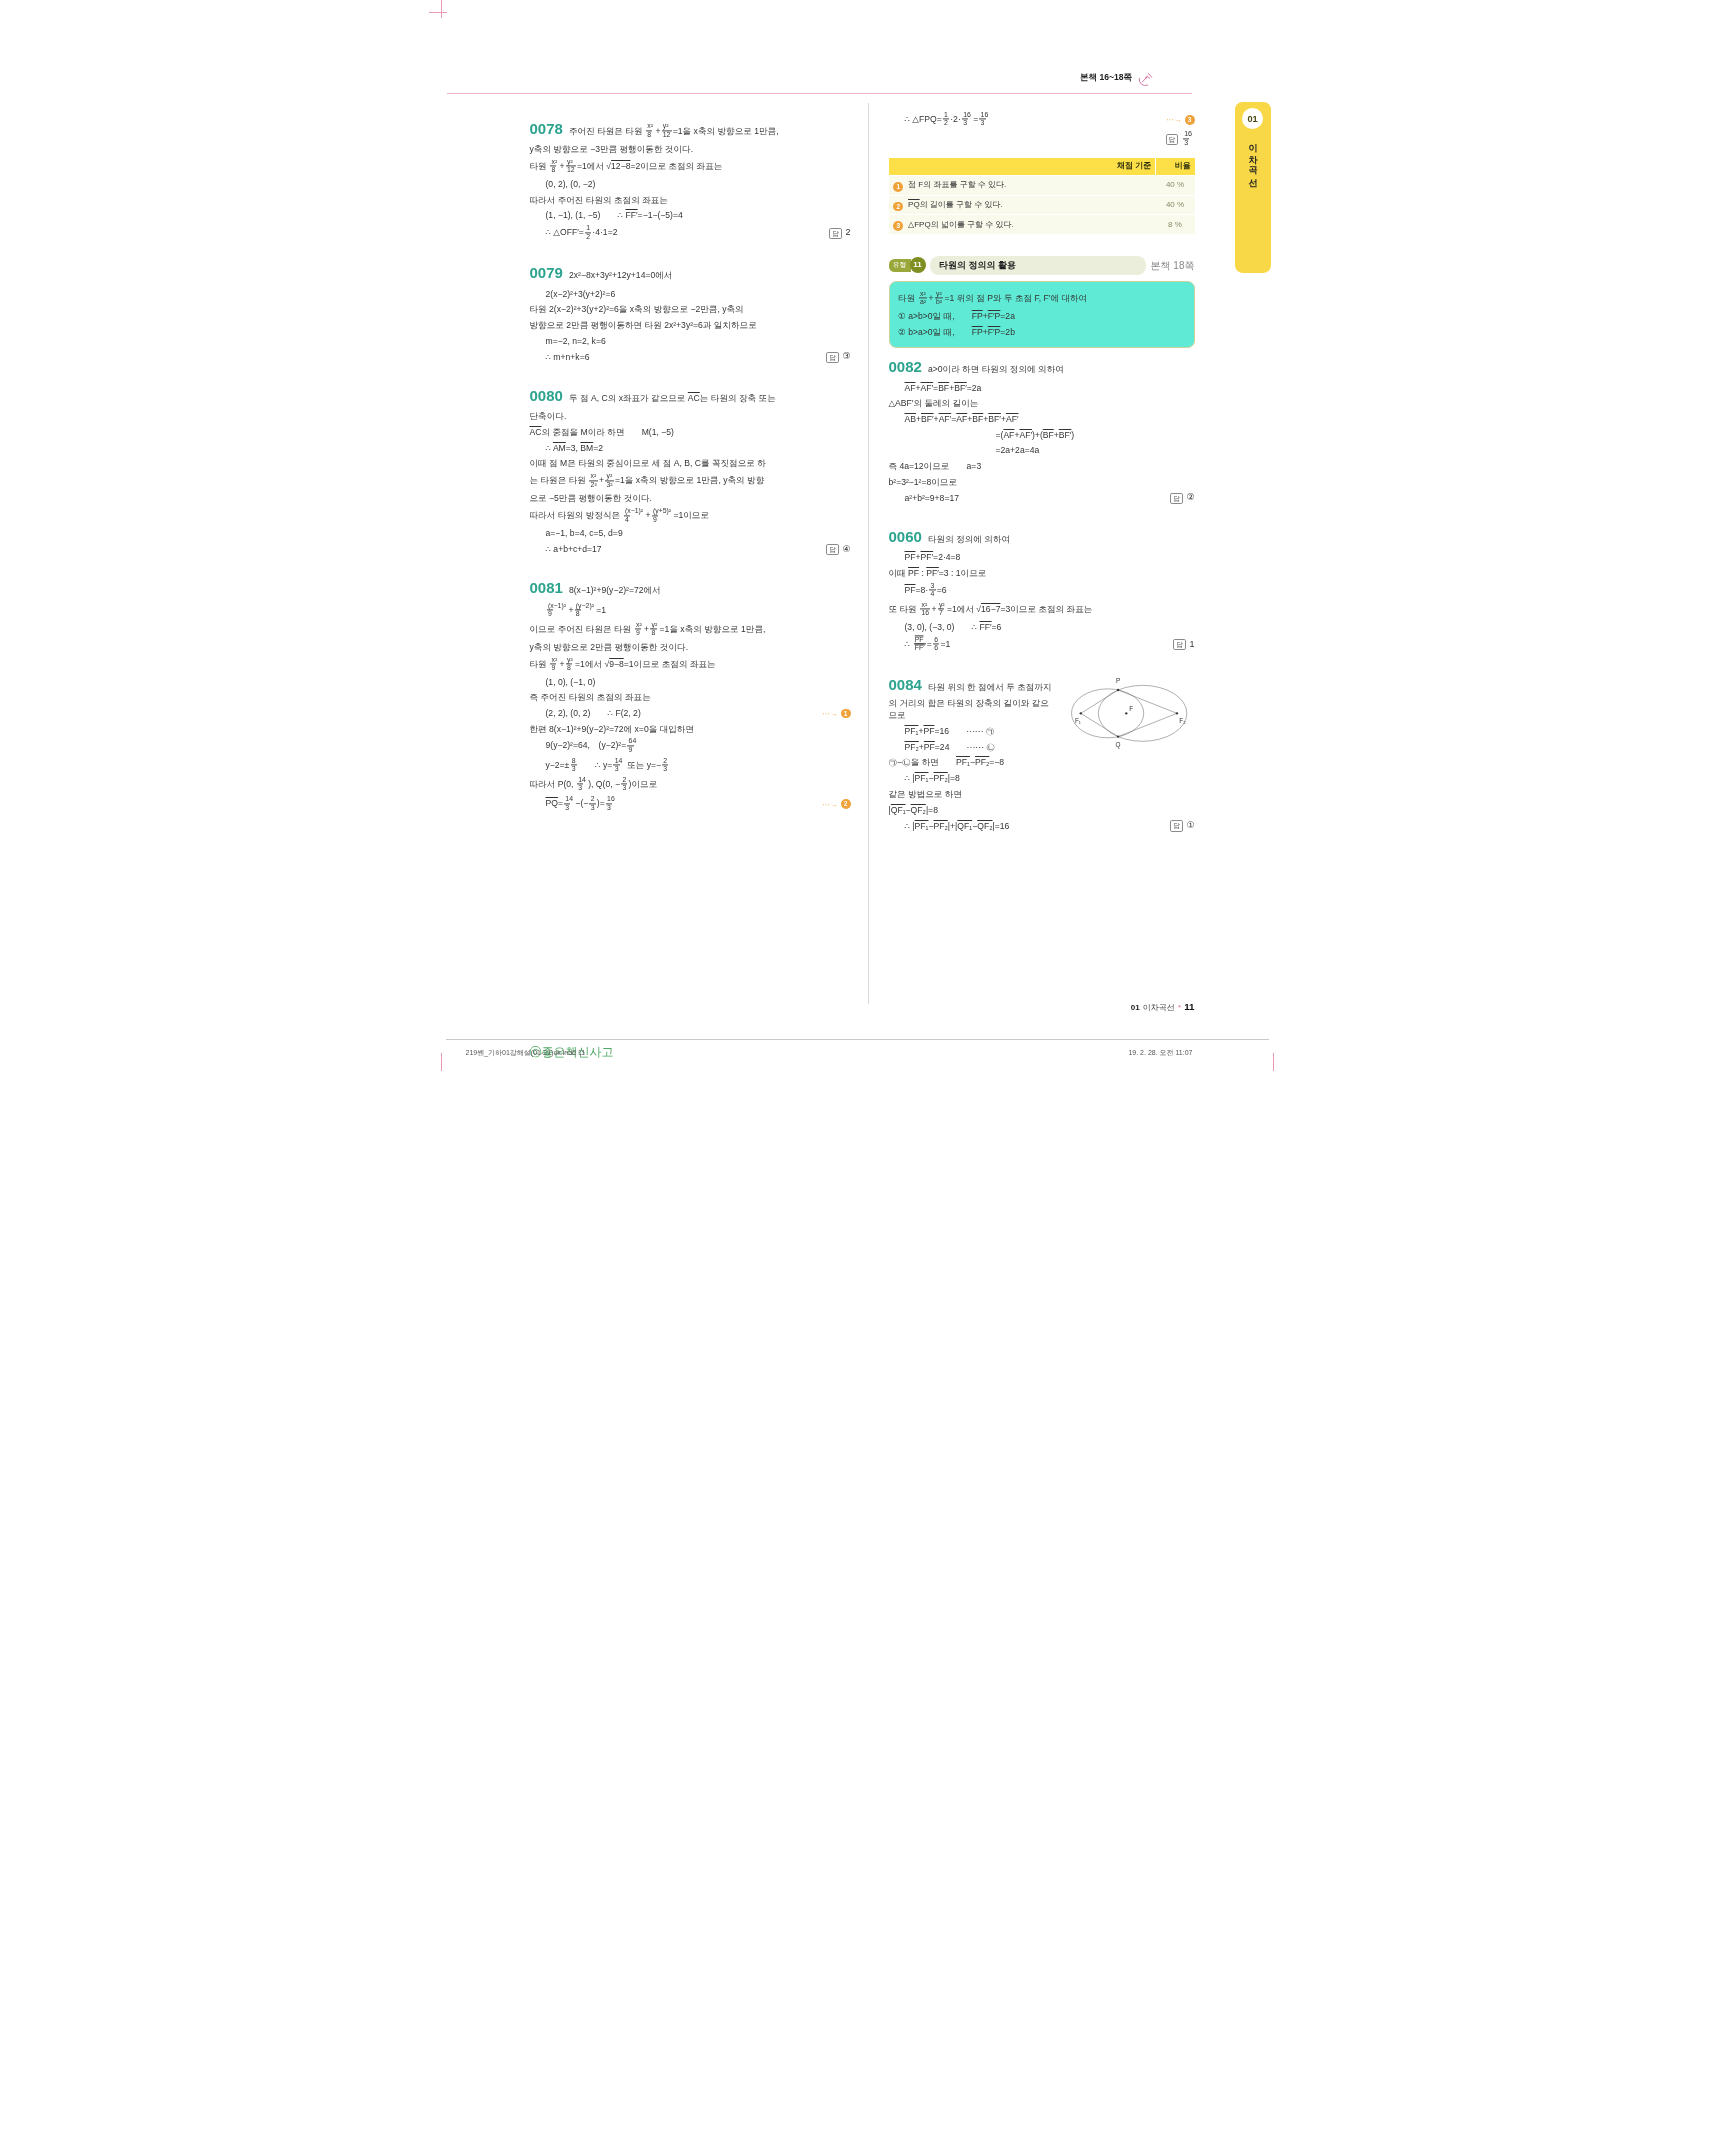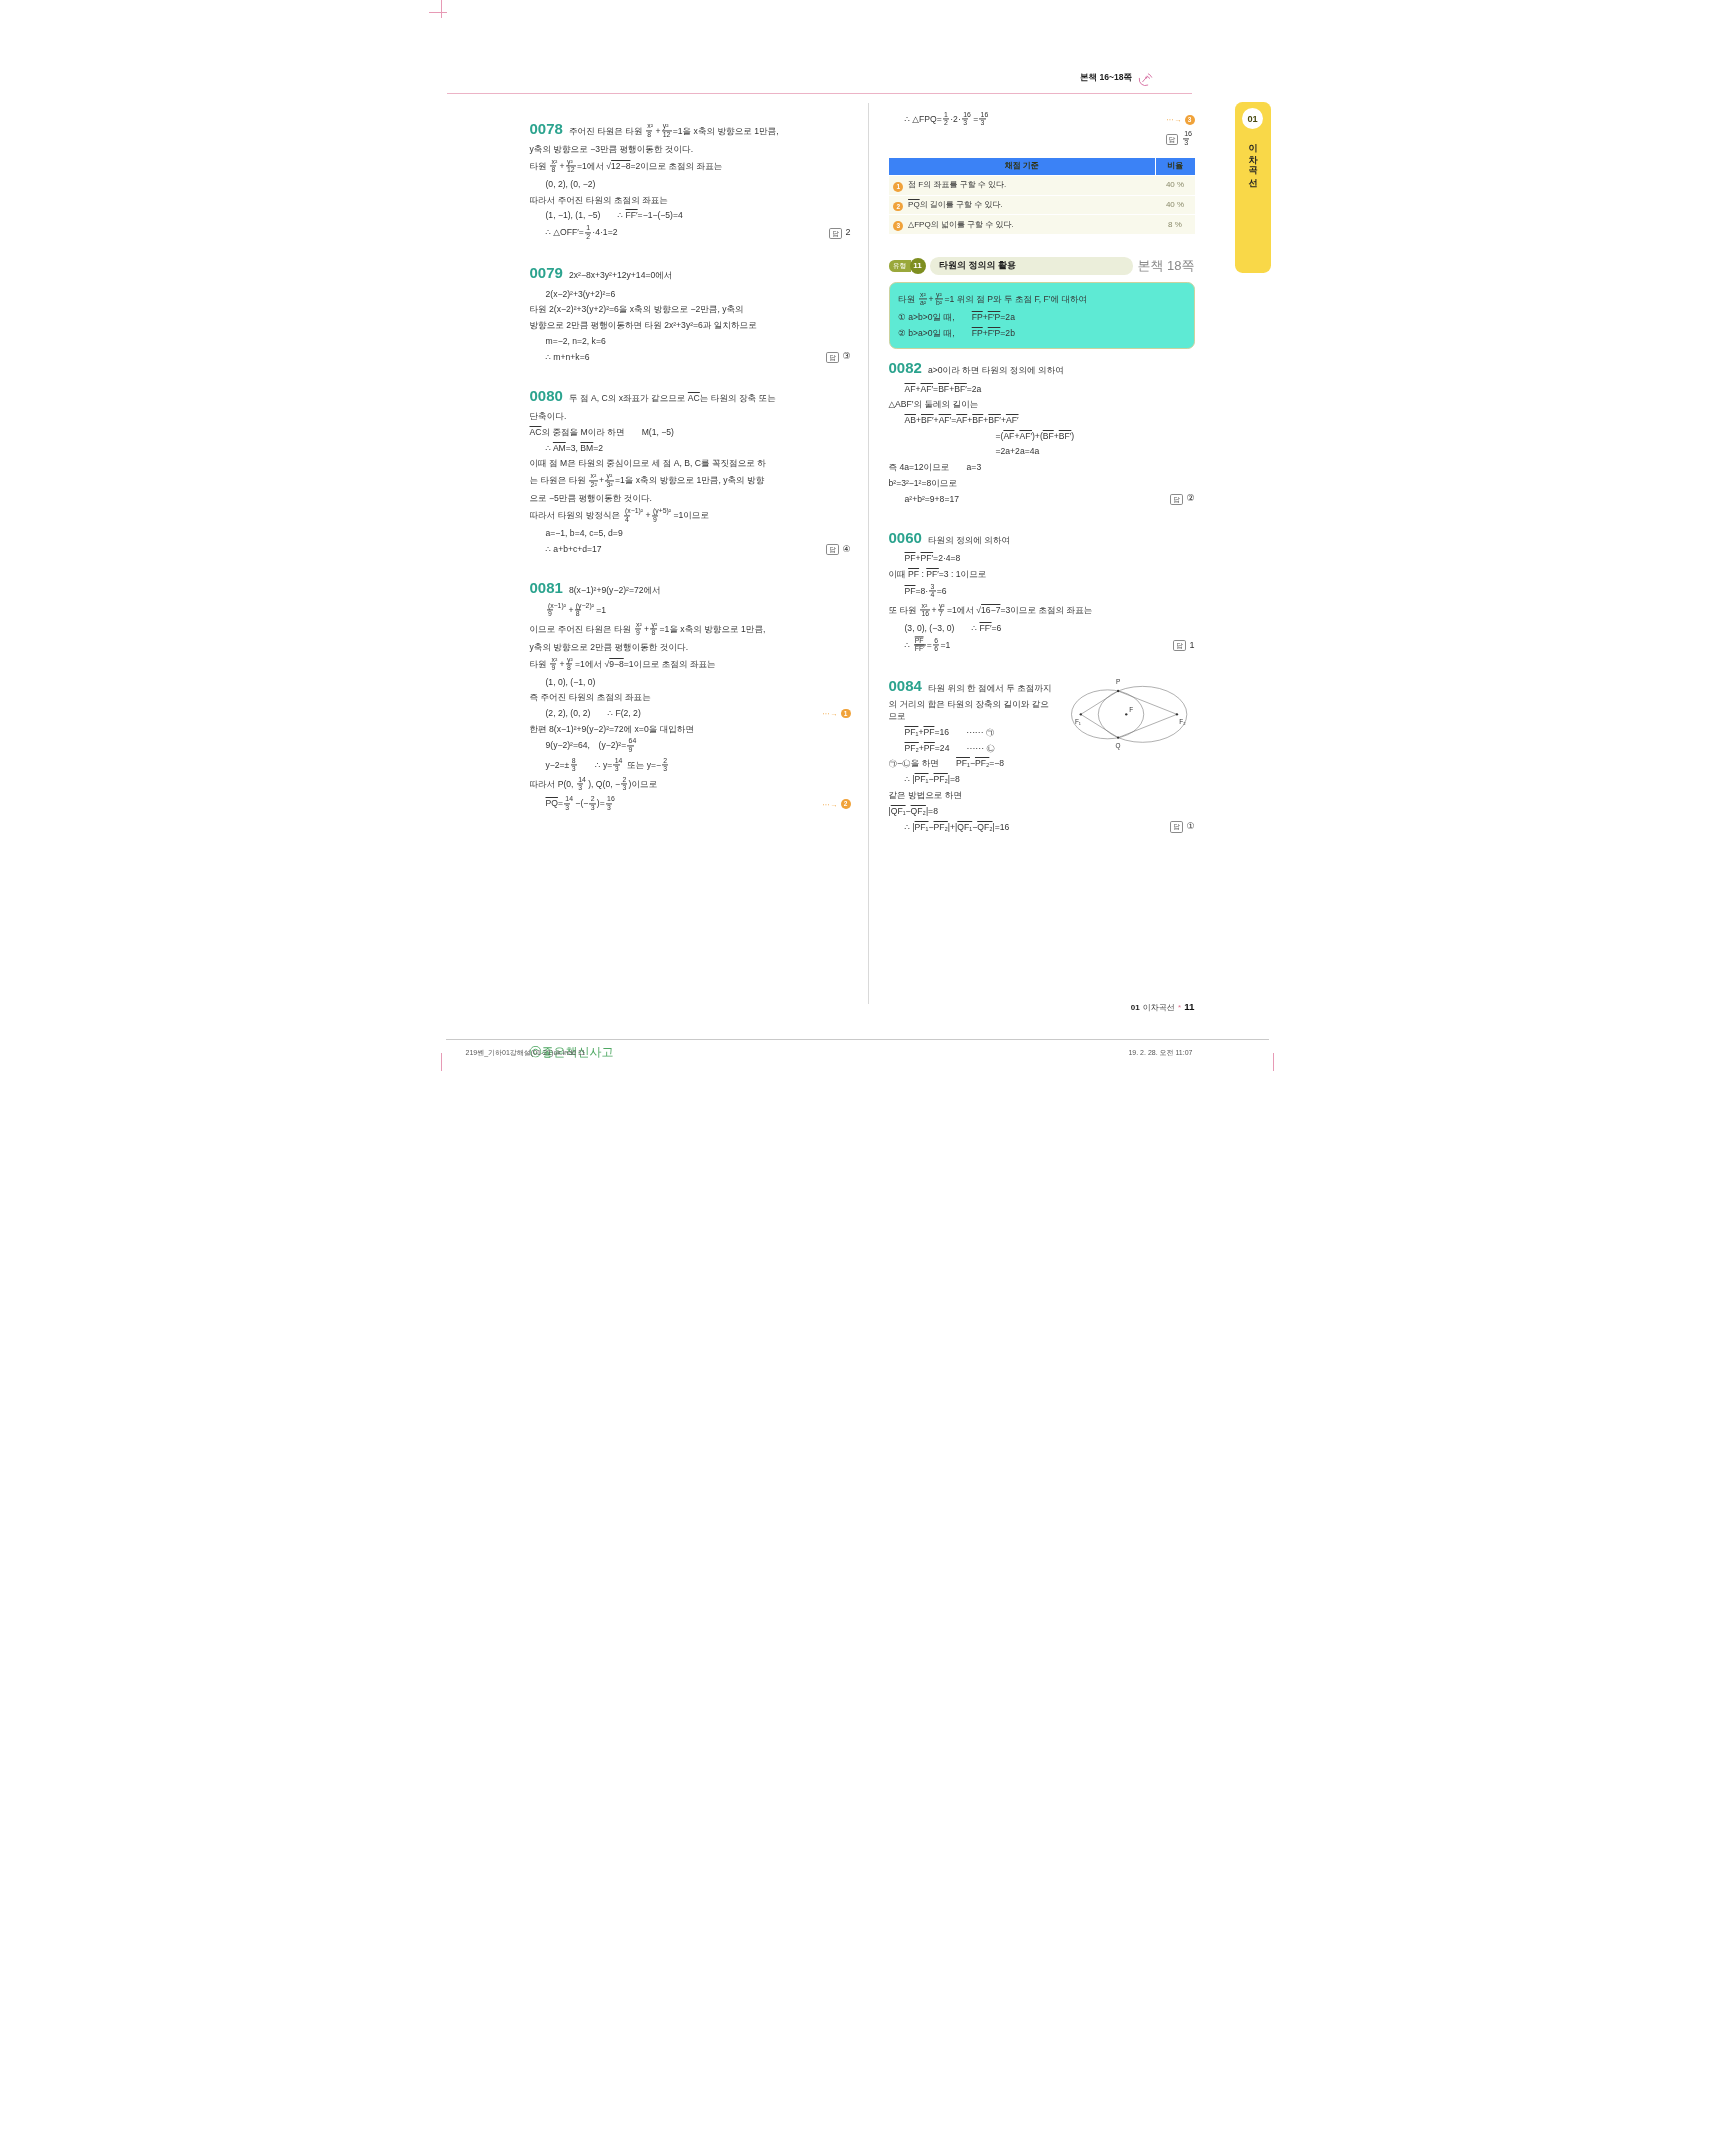--- a/index.html
+++ b/index.html
@@ -46,33 +46,33 @@
   
   .ansr{display:inline-flex;align-items:center;white-space:nowrap;margin-left:7.4px}
   .ansbox{display:inline-block;border:0.6px solid #8a8a8a;border-radius:1.8px;color:#555;font-size:6.8px;line-height:1.35;padding:0 1.8px;margin-right:3.7px}
   .ansval{font-size:9px}
   .mark{display:inline-flex;align-items:center;margin-left:7.4px;white-space:nowrap}
   .lead{color:#f0a23a;font-size:7.4px;margin-right:2.5px;letter-spacing:0.6px}
   .onum{display:inline-flex;flex:none;width:9.8px;height:9.8px;border-radius:50%;background:#f0a23a;color:#fff;font-size:6.5px;font-weight:bold;align-items:center;justify-content:center}
 
   
   .rubric{width:100%;border-collapse:collapse;margin-top:9.8px;font-size:8px}
-  .rubric th{background:#3b82f6;color:#30300e;font-weight:bold;padding:2.5px 3.7px;text-align:center}
+  .rubric th{background:#fde047;color:#30300e;font-weight:bold;padding:2.5px 3.7px;text-align:right}
   .rubric th.rh{border-right:1.2px solid #fff}
   .rubric td{background:#f9f9ec;padding:3.1px 4.9px;border-top:1.2px solid #fff}
   .rubric td.pct{text-align:center;color:#8a8a6a;width:39px}
   .rubric td .onum{margin-right:4.9px;vertical-align:-1.8px}
 
   
   .type-strip{display:flex;align-items:center;margin-top:22px;gap:4.9px}
   .type-badge{display:inline-flex;align-items:center;flex:none}
   .type-pill{background:#9aa83b;color:#fff;font-size:6.8px;padding:1.2px 4.3px;border-radius:5.5px 0 0 5.5px}
   .type-circ{width:16px;height:16px;border-radius:50%;background:#7e8e20;color:#fff;font-weight:bold;font-size:8px;display:flex;align-items:center;justify-content:center;margin-left:-1.2px;flex:none}
   .type-titlebg{flex:1;background:#ebeeda;border-radius:8.6px;padding:2.5px 8.6px;font-weight:bold;font-size:9px;color:#222}
-  .type-ref{color:#888;font-size:13px;white-space:nowrap}
+  .type-ref{color:#888;font-size:10px;white-space:nowrap}
   .type-box{border:1.2px solid #ccd29e;border-radius:7.4px;padding:6.1px 8.6px;margin-top:6.1px;background:#5eead4}
 
   
   .diagram{float:right;margin:0 0 3.7px 6.1px}
   .diagram text{font-size:11px;fill:#333}
 
   
   .foot-copy{position:absolute;left:101px;top:1044px;color:#4fa863;font-size:12px}
   .foot-page{position:absolute;left:590px;top:1001px;width:176px;text-align:right;font-size:8px;color:#444}
   .foot-page .sec{font-weight:bold;color:#222;margin-right:3.1px}

